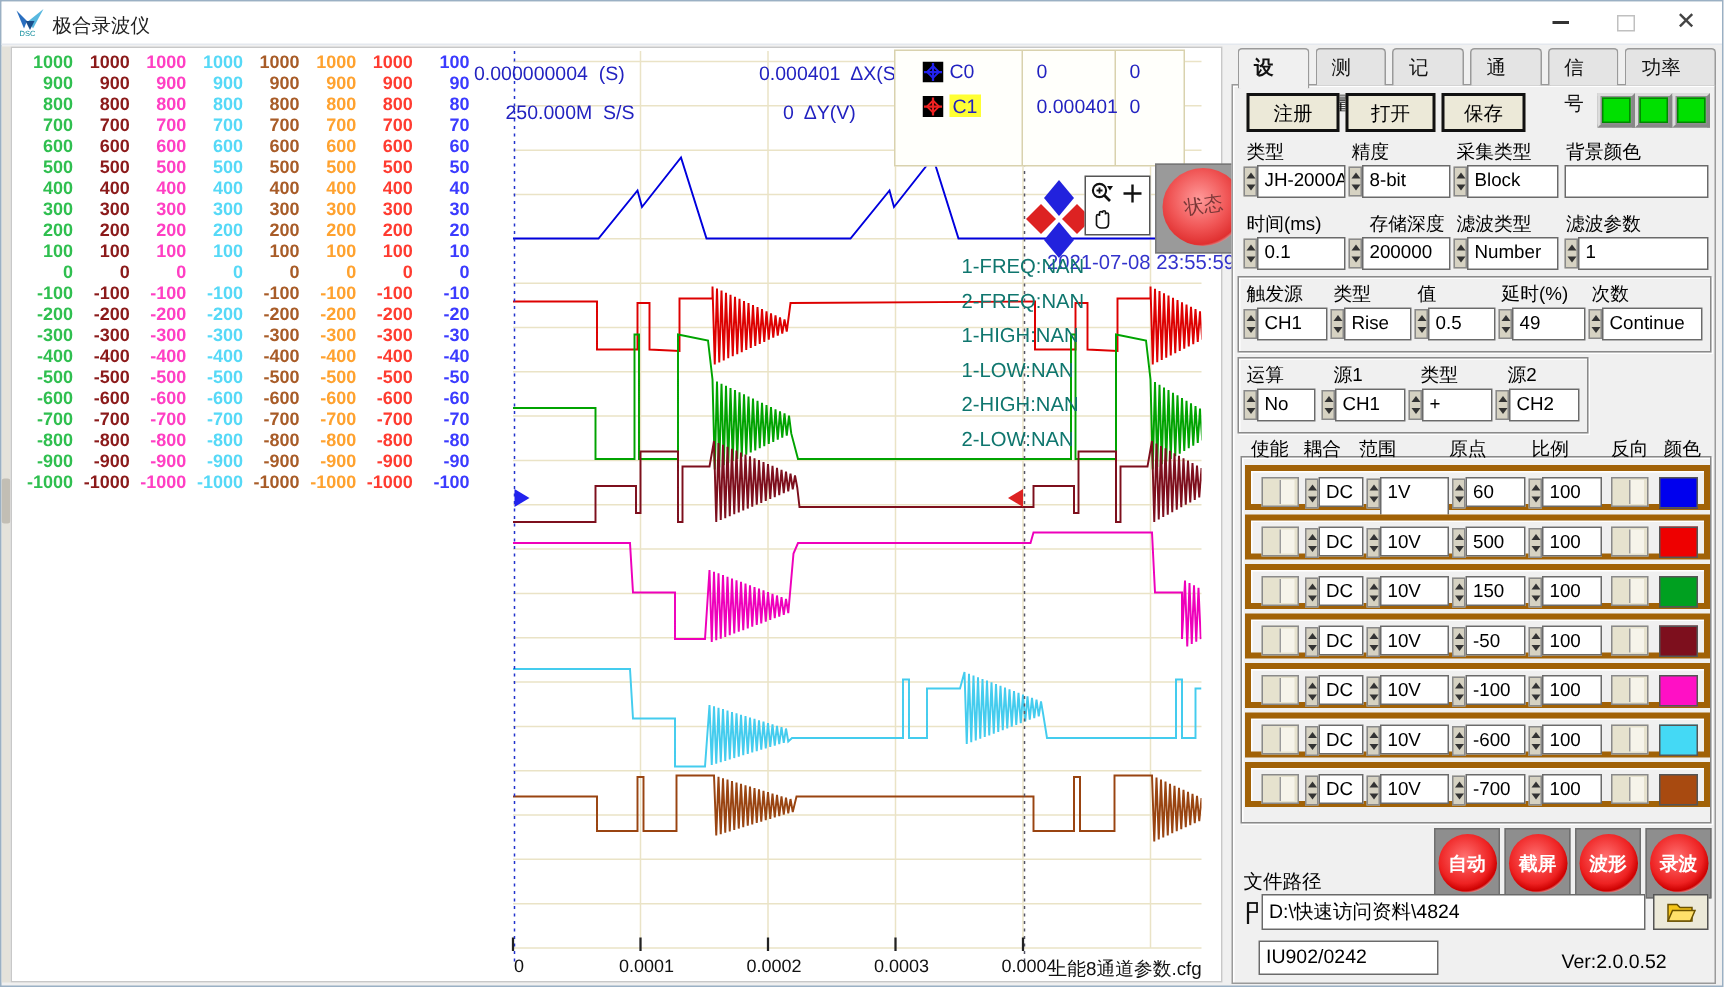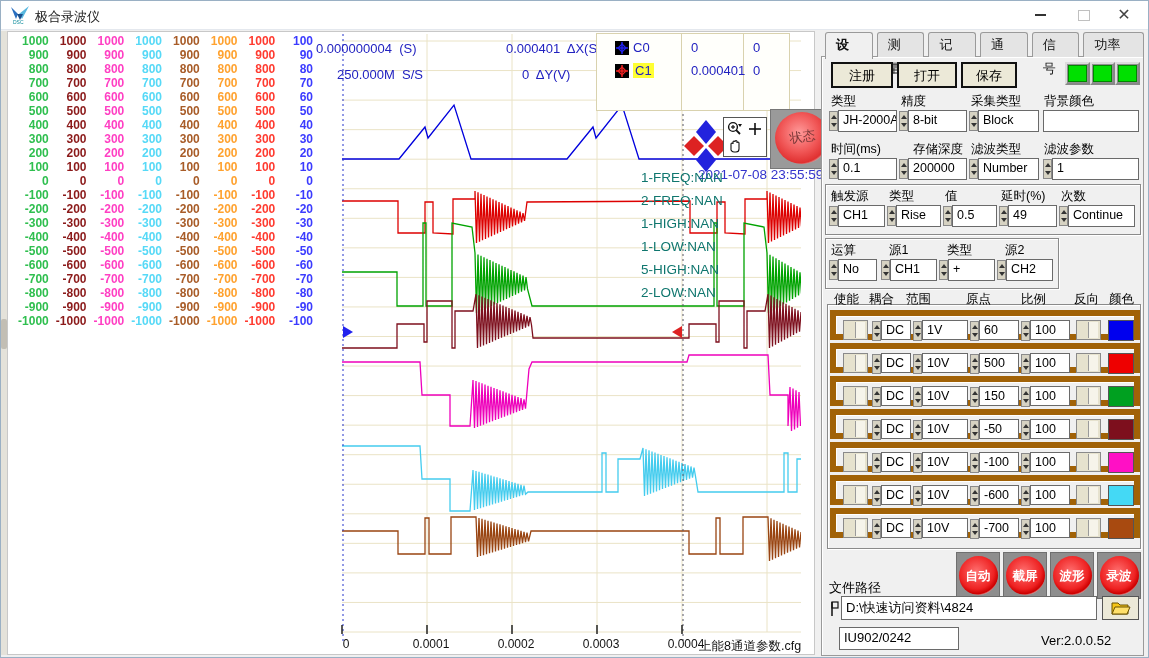--- a/index.html
+++ b/index.html
@@ -46,21 +46,21 @@
   .led{position:absolute;top:61px;width:25px;height:23px;background:#8f8f8f;border:2px outset #dcdcdc;box-sizing:border-box;}
   .led-inner{position:absolute;left:1px;top:1px;right:1px;bottom:1px;background:#00e000;border:1px solid #008800;}
   .lbl12{position:absolute;font-size:12.5px;color:#000;white-space:nowrap;}
   .ctl{position:absolute;height:22px;}
   .spin{position:absolute;left:0;top:1px;width:9px;height:20px;background:#d6d2c2;border:1px solid #8a8a8a;box-sizing:border-box;}
   .spin:before,.spin:after{content:"";position:absolute;left:1px;border-left:3px solid transparent;border-right:3px solid transparent;}
   .spin:before{top:3px;border-bottom:4px solid #333;}
   .spin:after{bottom:3px;border-top:4px solid #333;}
   .valbox{position:absolute;left:9px;top:0;right:0;bottom:0;background:#fff;border:1px solid #6a6a6a;font-size:12.5px;color:#000;padding:2px 0 0 4px;box-sizing:border-box;white-space:nowrap;overflow:hidden;}
   .groupbox{position:absolute;border:1px solid #8a8a8a;box-shadow:inset 1px 1px 0 #fff, 1px 1px 0 #fff;}
-  .chrow{position:absolute;left:0;width:310px;height:30px;border:6px solid #a16207;box-shadow:inset 1px 1px 0 #fff;background:#f0f0f0;box-sizing:border-box;}
+  .chrow{position:absolute;left:0;width:310px;height:30px;border:4px solid #a16207;box-shadow:inset 1px 1px 0 #fff;background:#f0f0f0;box-sizing:border-box;}
   .toggle{position:absolute;top:4px;width:25px;height:20px;background:#e6e2ce;border:1px solid #8a8a8a;box-sizing:border-box;}
   .toggle .knob{position:absolute;right:2px;top:1px;width:9px;height:16px;background:#f6f4ea;border-left:1px solid #9a9a9a;}
   .swatch{position:absolute;top:4px;width:26px;height:21px;border:1px solid #555;box-sizing:border-box;}
   .recbtn{position:absolute;top:551px;width:44px;height:47px;background:#8e8e8e;border:1px solid #6f6f6f;box-sizing:border-box;}
   .recbtn .circ{position:absolute;left:2px;top:3px;width:39px;height:39px;border-radius:50%;
      background:radial-gradient(circle at 45% 40%, #ff7070 0%, #ee2222 55%, #cc0000 70%, #e8e8e8 78%, #f8f8f8 85%, #aaaaaa 100%);}
   .recbtn .lbl{position:absolute;left:0;top:15px;width:100%;text-align:center;font-size:12.5px;font-weight:700;color:#fff;}
   .inputbox{position:absolute;background:#fff;border:1px solid #6a6a6a;box-sizing:border-box;font-size:13px;color:#000;padding:2px 0 0 4px;white-space:nowrap;overflow:hidden;}
   #folderbtn{position:absolute;left:1101px;top:595px;width:37px;height:24px;background:#ece9d8;border:1px solid #555;box-sizing:border-box;}
   #verlabel{position:absolute;left:1040px;top:632px;font-size:13px;color:#000;}
@@ -385,21 +385,21 @@
     <div class="circ"></div>
     <div class="lbl">状态</div>
   </div>
 
   <div id="datetime">2021-07-08 23:55:59</div>
   <div id="stats-block">
       <div>1-FREQ:NAN</div>
       <div>2-FREQ:NAN</div>
       <div>1-HIGH:NAN</div>
       <div>1-LOW:NAN</div>
-      <div>5-HIGH:NAN</div>
+      <div>2-HIGH:NAN</div>
       <div>2-LOW:NAN</div>
     </div>
 
   <div id="cfgname">上能8通道参数.cfg</div>
 
   <div class="panelbox"></div>
   <div id="tabs">
       <div class="tab active">设置</div>
       <div class="tab">测量</div>
       <div class="tab">记录</div>
@@ -514,21 +514,21 @@
   <div id="chheaders"></div>
   <div class="groupbox" style="left:826px;top:303px;width:312px;height:243px"></div>
   <div id="chrows">
       <div class="chrow" style="left: 829px; top: 309px;">
         <div class="toggle" style="left: 7px;">
           <div class="knob"></div>
         </div>
         <span class="spin" style="left: 36px; top: 5px;"></span>
         <span class="valbox" style="inset: 4px auto auto 45px; width: 30px; height: 20px;">DC</span>
         <span class="spin" style="left: 77px; top: 5px;"></span>
-        <span class="valbox" style="inset: 4px auto auto 86px; width: 46px; height: 20px;">1V</span>
+        <span class="valbox" style="inset: 4px auto auto 86px; width: 46px; height: 34px;">1V</span>
         <span class="spin" style="left: 134px; top: 5px;"></span>
         <span class="valbox" style="inset: 4px auto auto 143px; width: 40px; height: 20px;">60</span>
         <span class="spin" style="left: 185px; top: 5px;"></span>
         <span class="valbox" style="inset: 4px auto auto 194px; width: 40px; height: 20px;">100</span>
         <div class="toggle" style="left: 240px;">
           <div class="knob"></div>
         </div>
         <div class="swatch" style="left: 272px; background: rgb(0, 0, 238);"></div>
       </div>
       <div class="chrow" style="left: 829px; top: 342px;">

